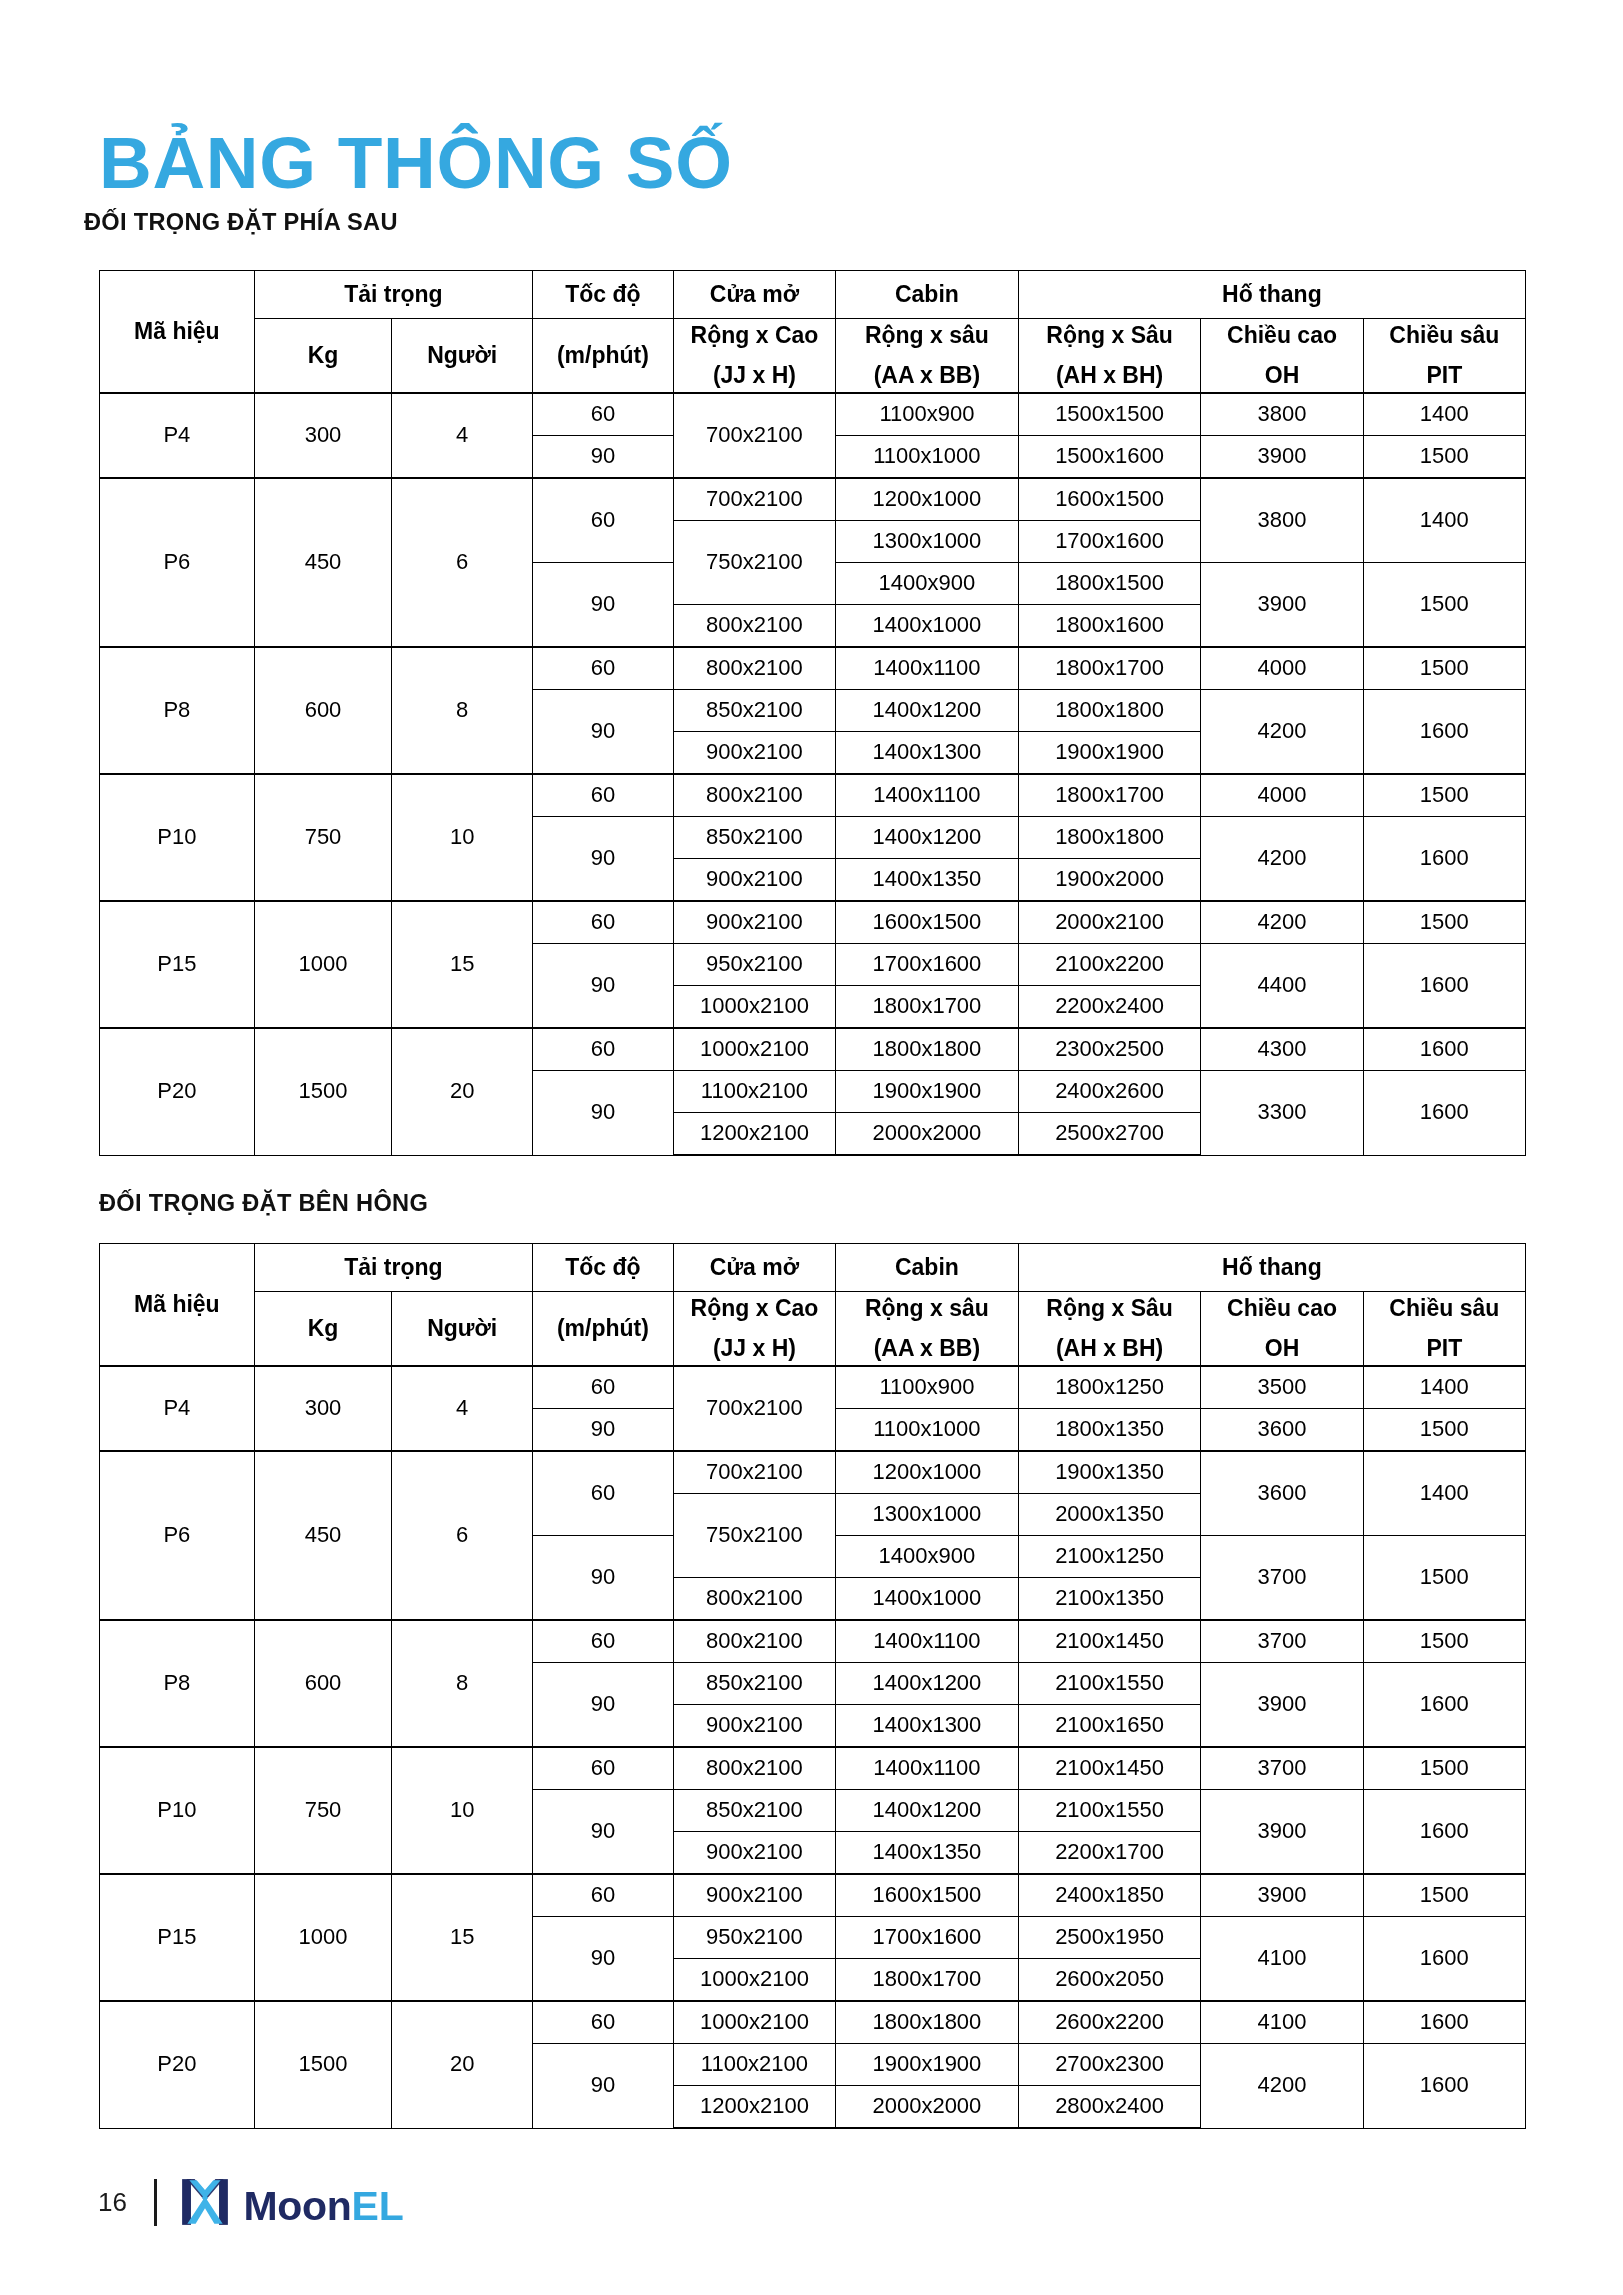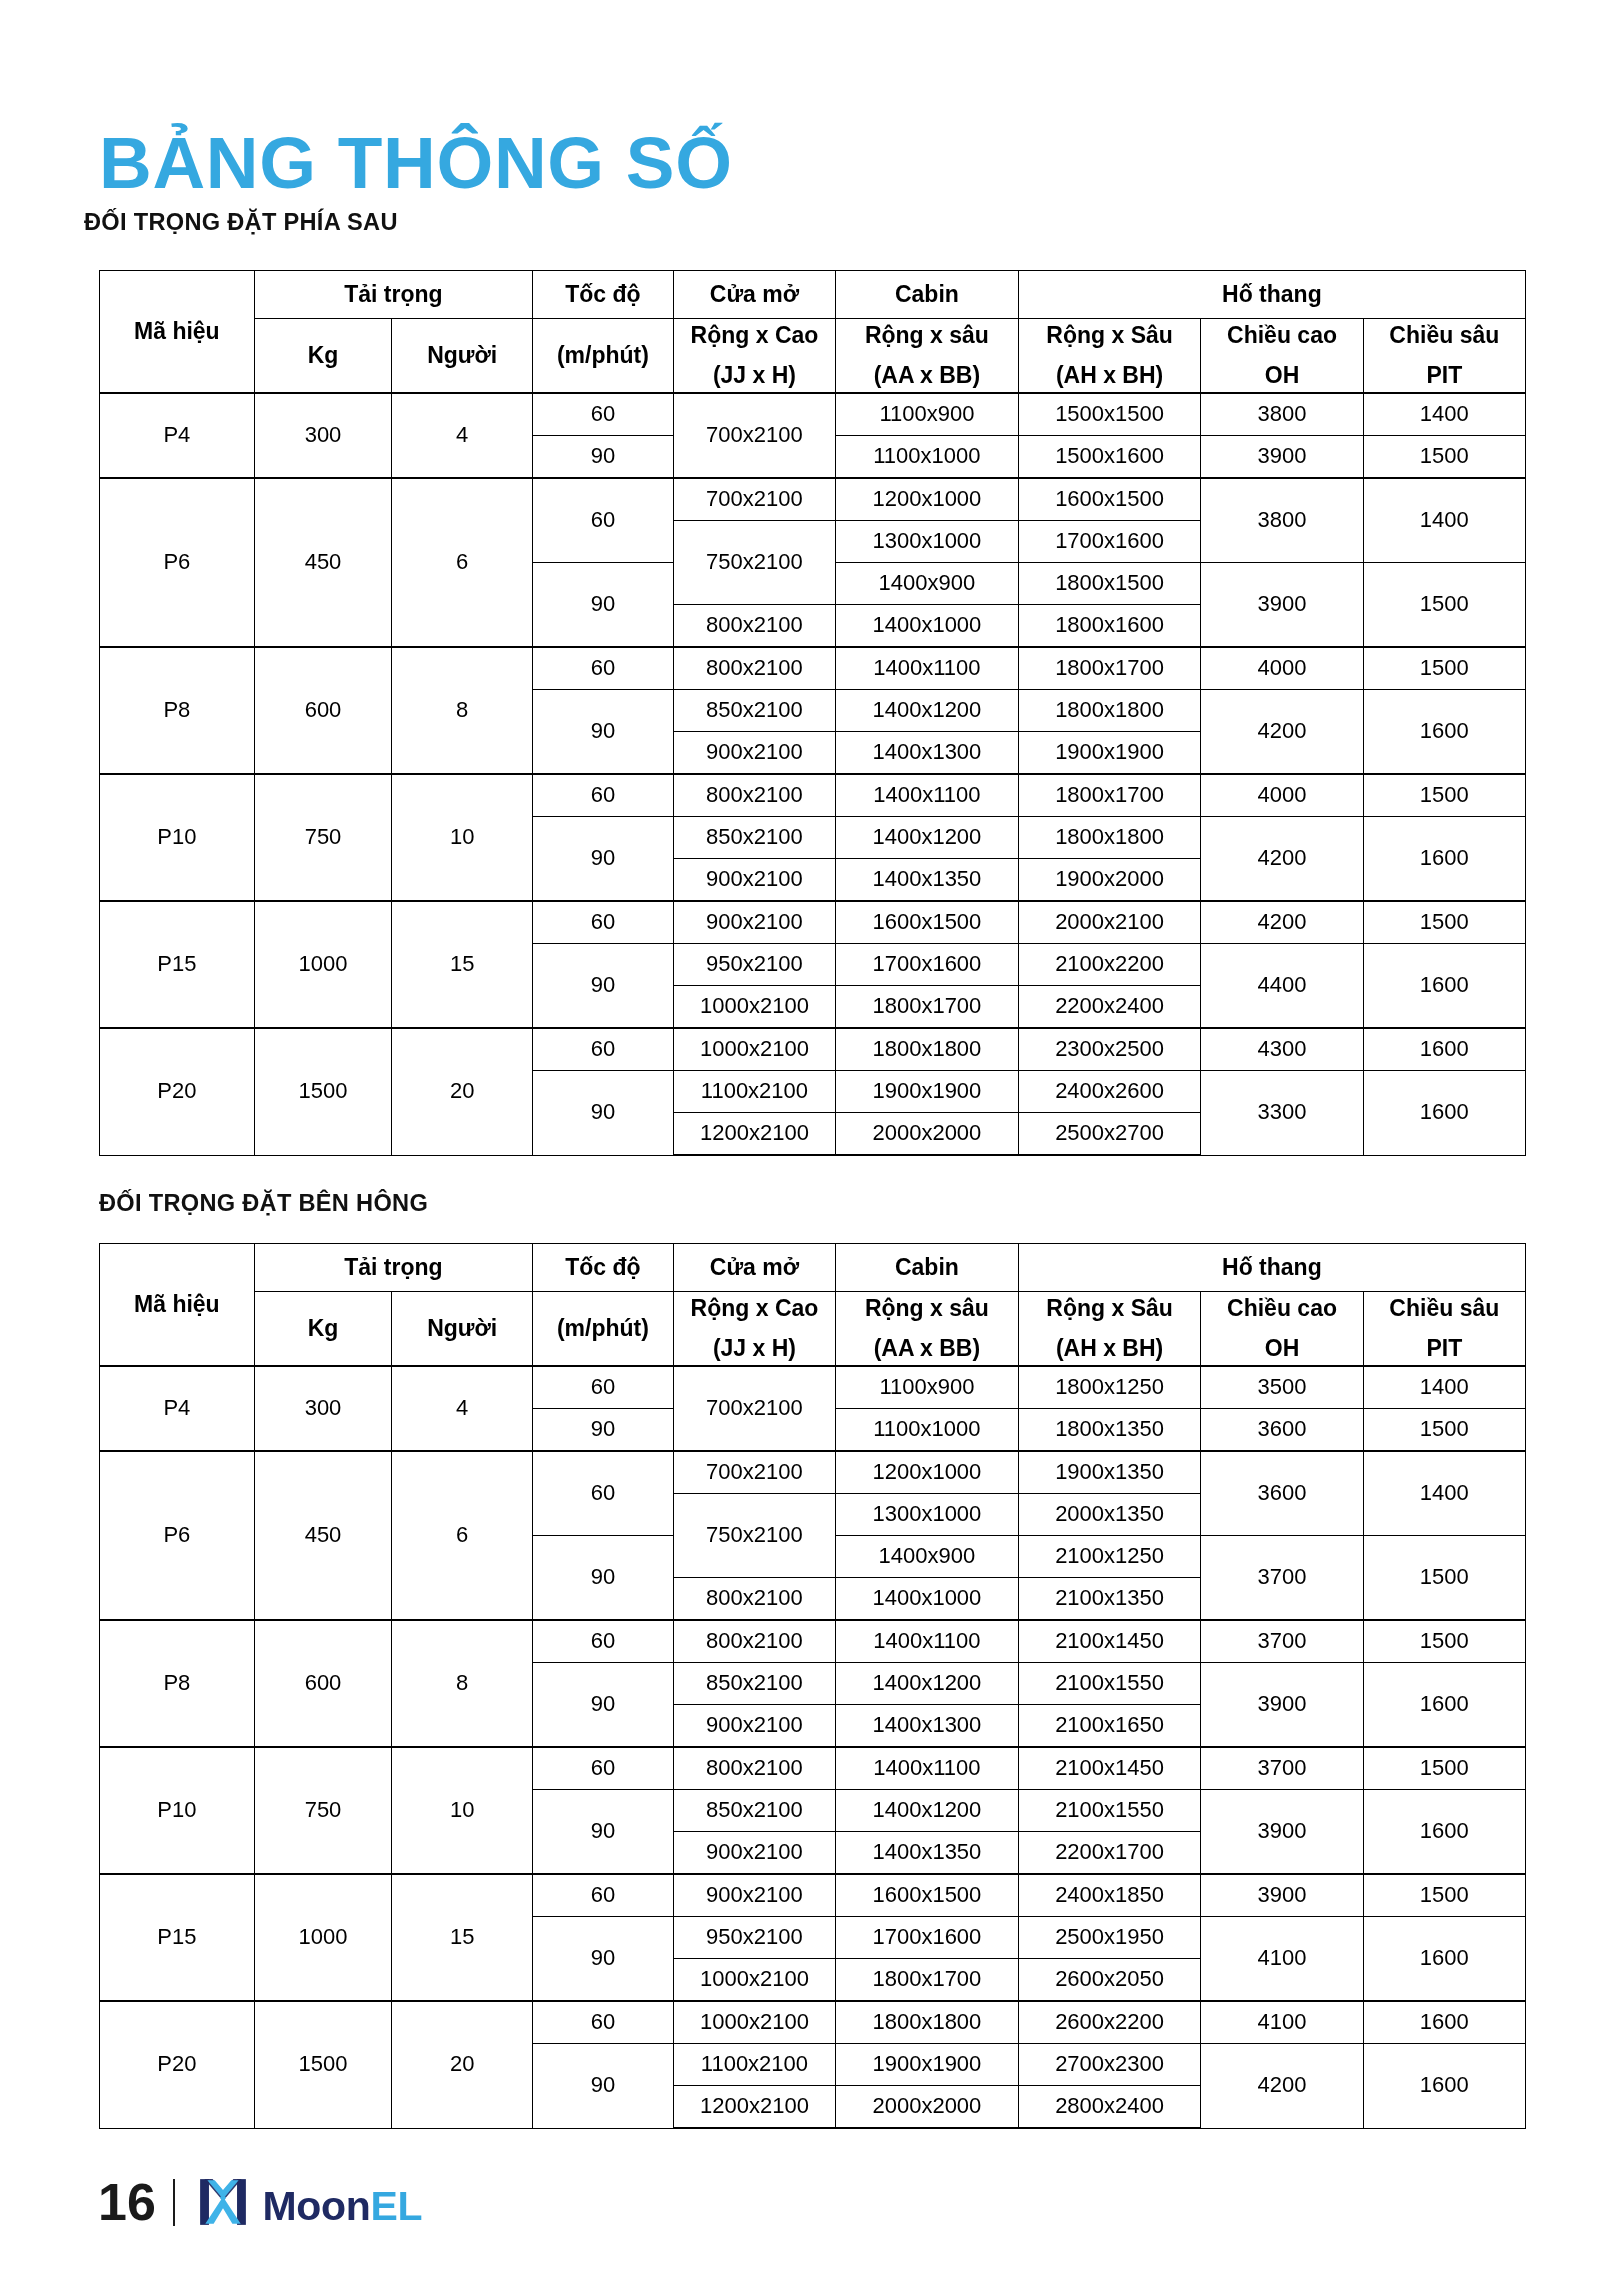--- a/index.html
+++ b/index.html
@@ -86,25 +86,25 @@
 
   
   .footer{
     position:absolute;
     left:98px; bottom:63px;
     display:flex;
     align-items:center;
     height:60px;
   }
   .page-num{
-    font-size:52px;
-    font-weight:bold;
+    font-size:26px;
+    font-weight:normal;
     color:#1A1A1A;
     line-height:1;
-    margin-right:17px;
+    margin-right:27px;
   }
   .vrule{
     width:2.6px;height:47px;background:#1A1A1A;margin-right:22px;
   }
   .logo-mark{
     width:52px;height:52px;margin-right:13px;display:block;
   }
   .logo-text{
     font-size:41px;font-weight:bold;letter-spacing:-0.3px;line-height:1;
     white-space:nowrap;

